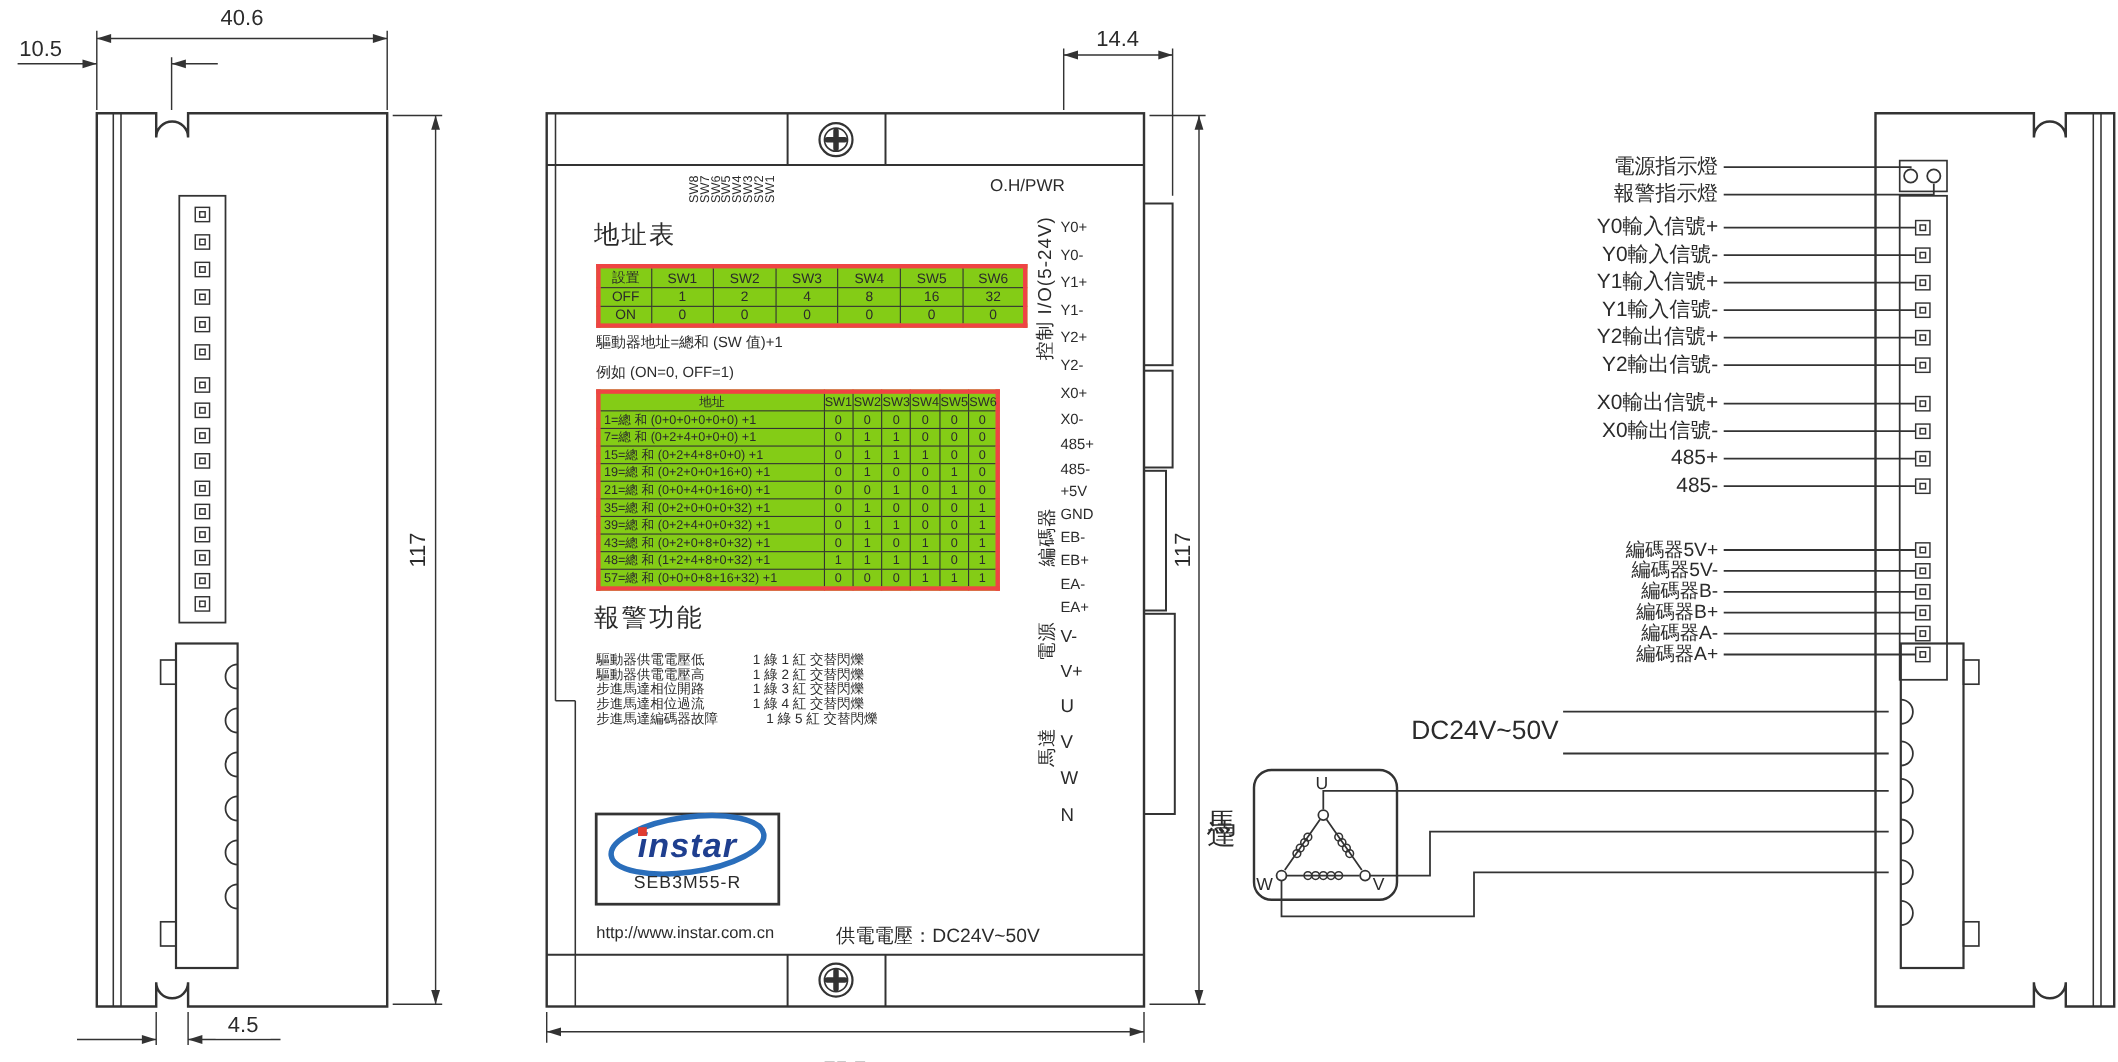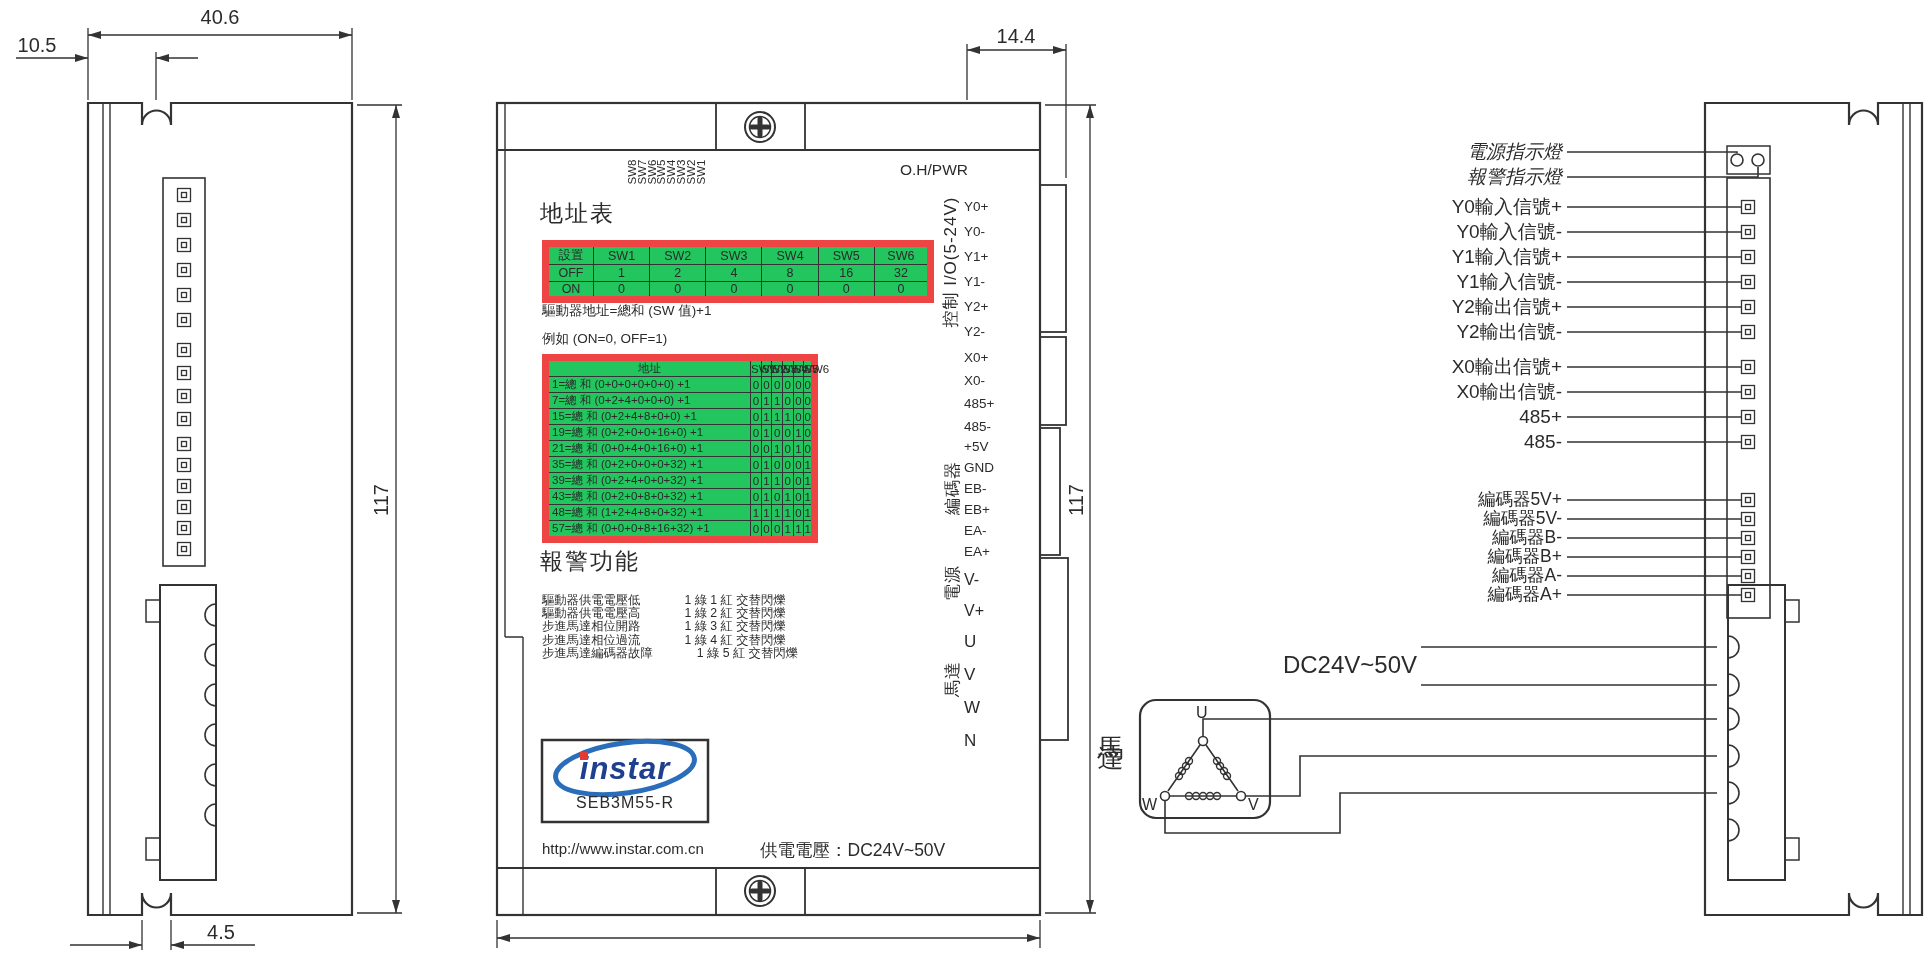--- a/index.html
+++ b/index.html
@@ -13,30 +13,30 @@
   .swblock div{line-height:9.8px;font-size:11.5px;letter-spacing:0;}
   .grp-label{font-size:17px;letter-spacing:1px;}
   .pins{position:absolute;left:964px;width:60px;text-align:left;margin-top:12px;}
   .pins div{white-space:nowrap;}
   .pins-io div{height:25px;line-height:25px;font-size:13.5px;}
   .pins-comm div{height:23px;line-height:23px;font-size:13.5px;}
   .pins-enc div{height:21px;line-height:21px;font-size:13.5px;}
   .pins-pwr div{height:31px;line-height:31px;font-size:16px;}
   .pins-mot div{height:33px;line-height:33px;font-size:17px;}
   .wlabels{position:absolute;left:1240px;width:322px;text-align:right;}
-  .wl-a div{height:25px;line-height:25px;font-size:19px;font-style:italic;}
+  .wl-a div{height:25px;line-height:25px;font-size:19px;}
   .wl-b div{height:25px;line-height:25px;font-size:19px;}
   .wl-c div{height:25px;line-height:25px;font-size:19px;}
   .wl-d div{height:19px;line-height:19px;font-size:17.5px;}
-  table{border-collapse:collapse;border:7px solid #ef4444;background:#22c55e;}
+  table{border-collapse:collapse;border:4px solid #ef4444;background:#84cc16;}
   th,td{border:1.2px solid #333;font-weight:normal;text-align:center;padding:0;}
   .tbl-addr{width:392px;table-layout:fixed;}
   .tbl-addr th:first-child,.tbl-addr td:first-child{width:48px;}
   .tbl-addr th,.tbl-addr td{height:17px;font-size:12.5px;}
-  .tbl-ex{width:276px;table-layout:fixed;}
+  .tbl-ex{width:367px;table-layout:fixed;}
   .tbl-ex th:first-child{width:205px;}
   .tbl-ex th,.tbl-ex td{height:14px;font-size:11.5px;}
   .tbl-ex td:first-child{text-align:left;padding-left:3px;white-space:nowrap;}
   .sec-title{position:absolute;font-size:23px;letter-spacing:2px;text-align:center;}
   .note{position:absolute;font-size:13.5px;}
   .alarm-row{display:flex;height:13.2px;line-height:13.2px;font-size:12.3px;white-space:nowrap;}
   .alarm-name{margin-right:44px;}
   .brand{position:absolute;left:545px;top:751px;width:160px;text-align:center;
          font-size:31px;font-weight:bold;font-style:italic;color:#1f3f8f;letter-spacing:1px;}
   .model{position:absolute;left:545px;top:794px;width:160px;text-align:center;font-size:16px;letter-spacing:1px;}

